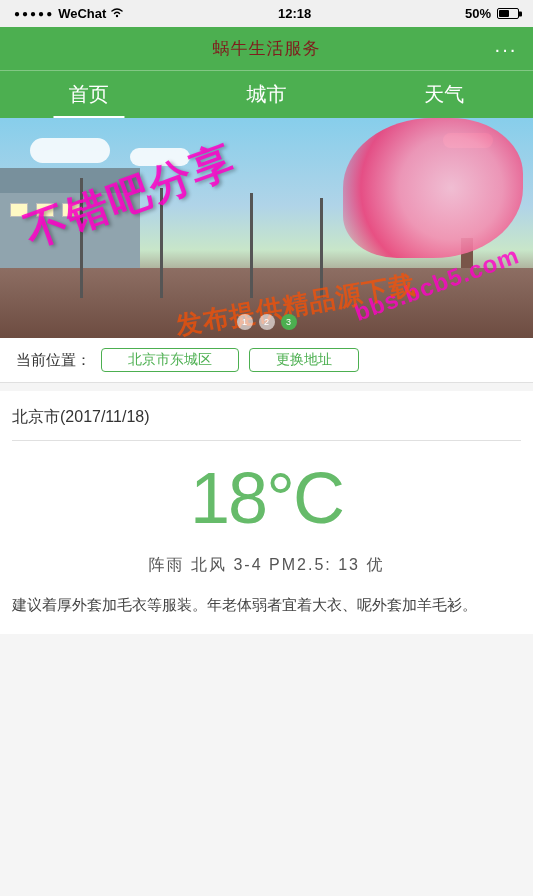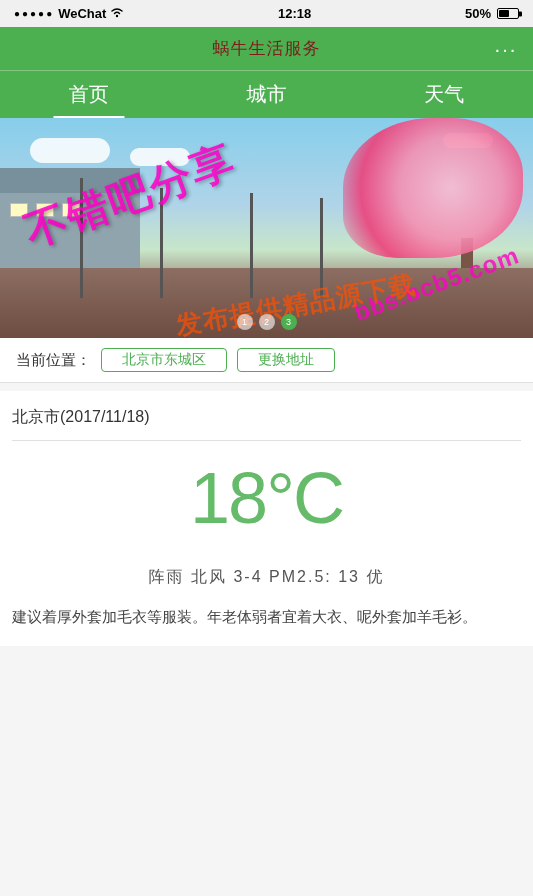--- a/index.html
+++ b/index.html
@@ -258,21 +258,21 @@
     }
     .location-label {
       font-size: 15px;
       color: #333;
       white-space: nowrap;
     }
     .location-tag {
       border: 1px solid #4caf50;
       color: #4caf50;
       border-radius: 4px;
-      padding: 2px 20px;
+      padding: 2px 26px;
       font-size: 14px;
       cursor: pointer;
     }
 
     
     .weather-section {
       background: #fff;
       padding: 16px 12px;
       margin-top: 8px;
     }
@@ -281,21 +281,21 @@
       color: #333;
       border-bottom: 1px solid #e0e0e0;
       padding-bottom: 12px;
       margin-bottom: 16px;
     }
     .weather-temp {
       text-align: center;
       font-size: 72px;
       font-weight: 300;
       color: #66bb6a;
-      margin-bottom: 28px;
+      margin-bottom: 16px;
       letter-spacing: -2px;
     }
     .weather-details {
       text-align: center;
       font-size: 16px;
       color: #555;
       margin-bottom: 16px;
       letter-spacing: 2px;
     }
     .weather-advice {

